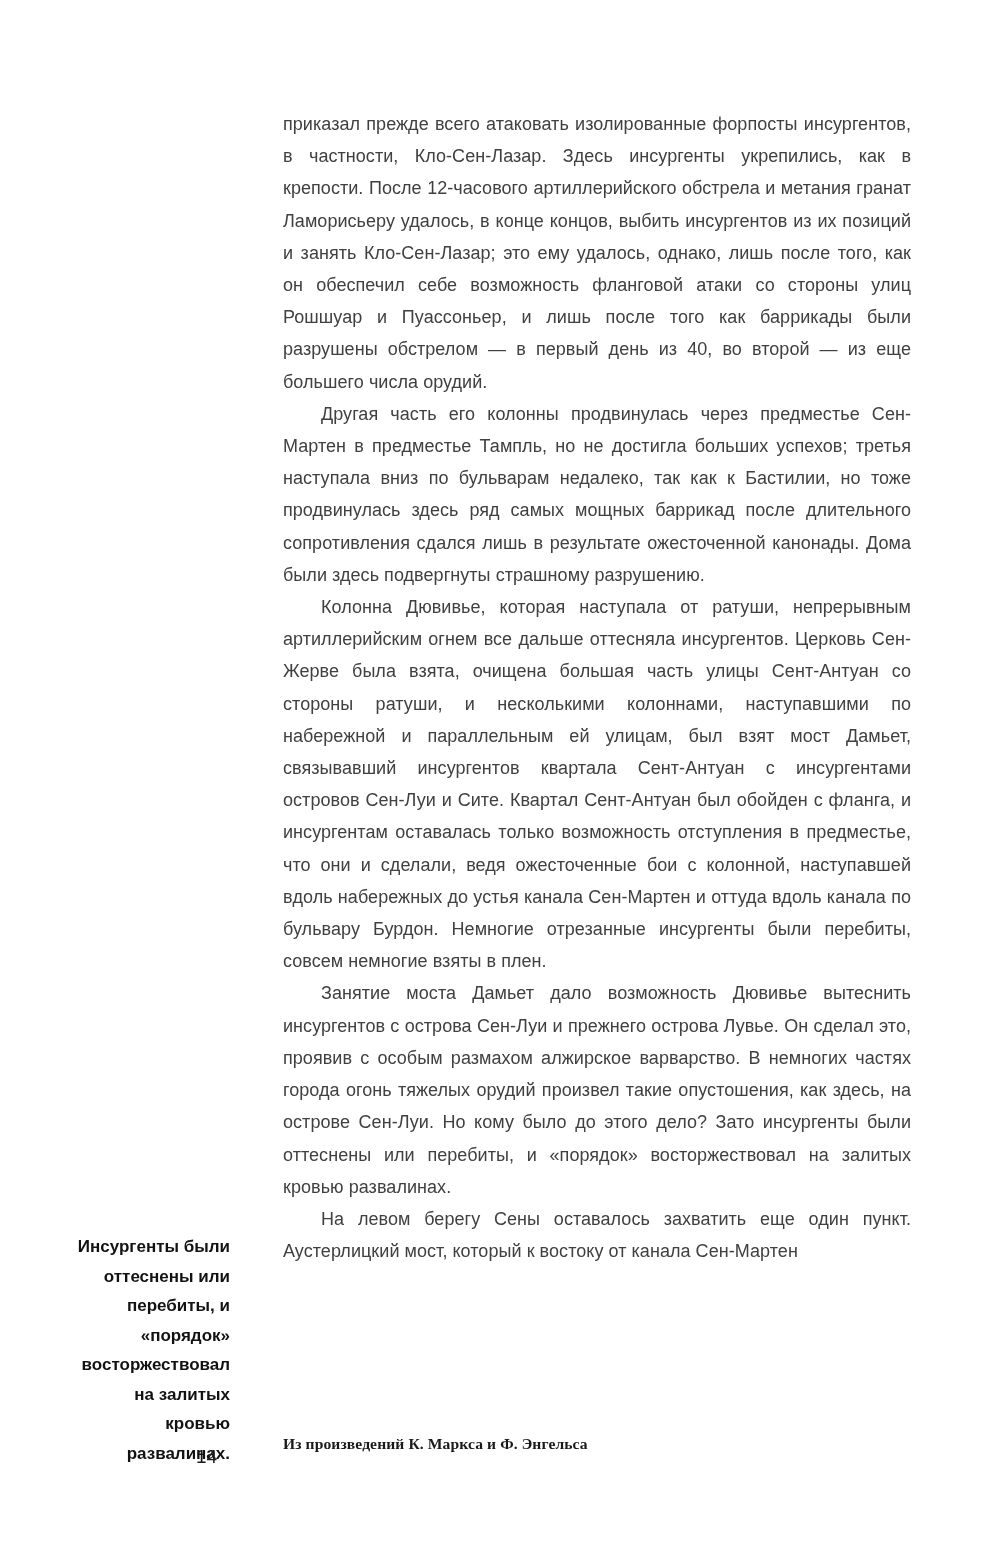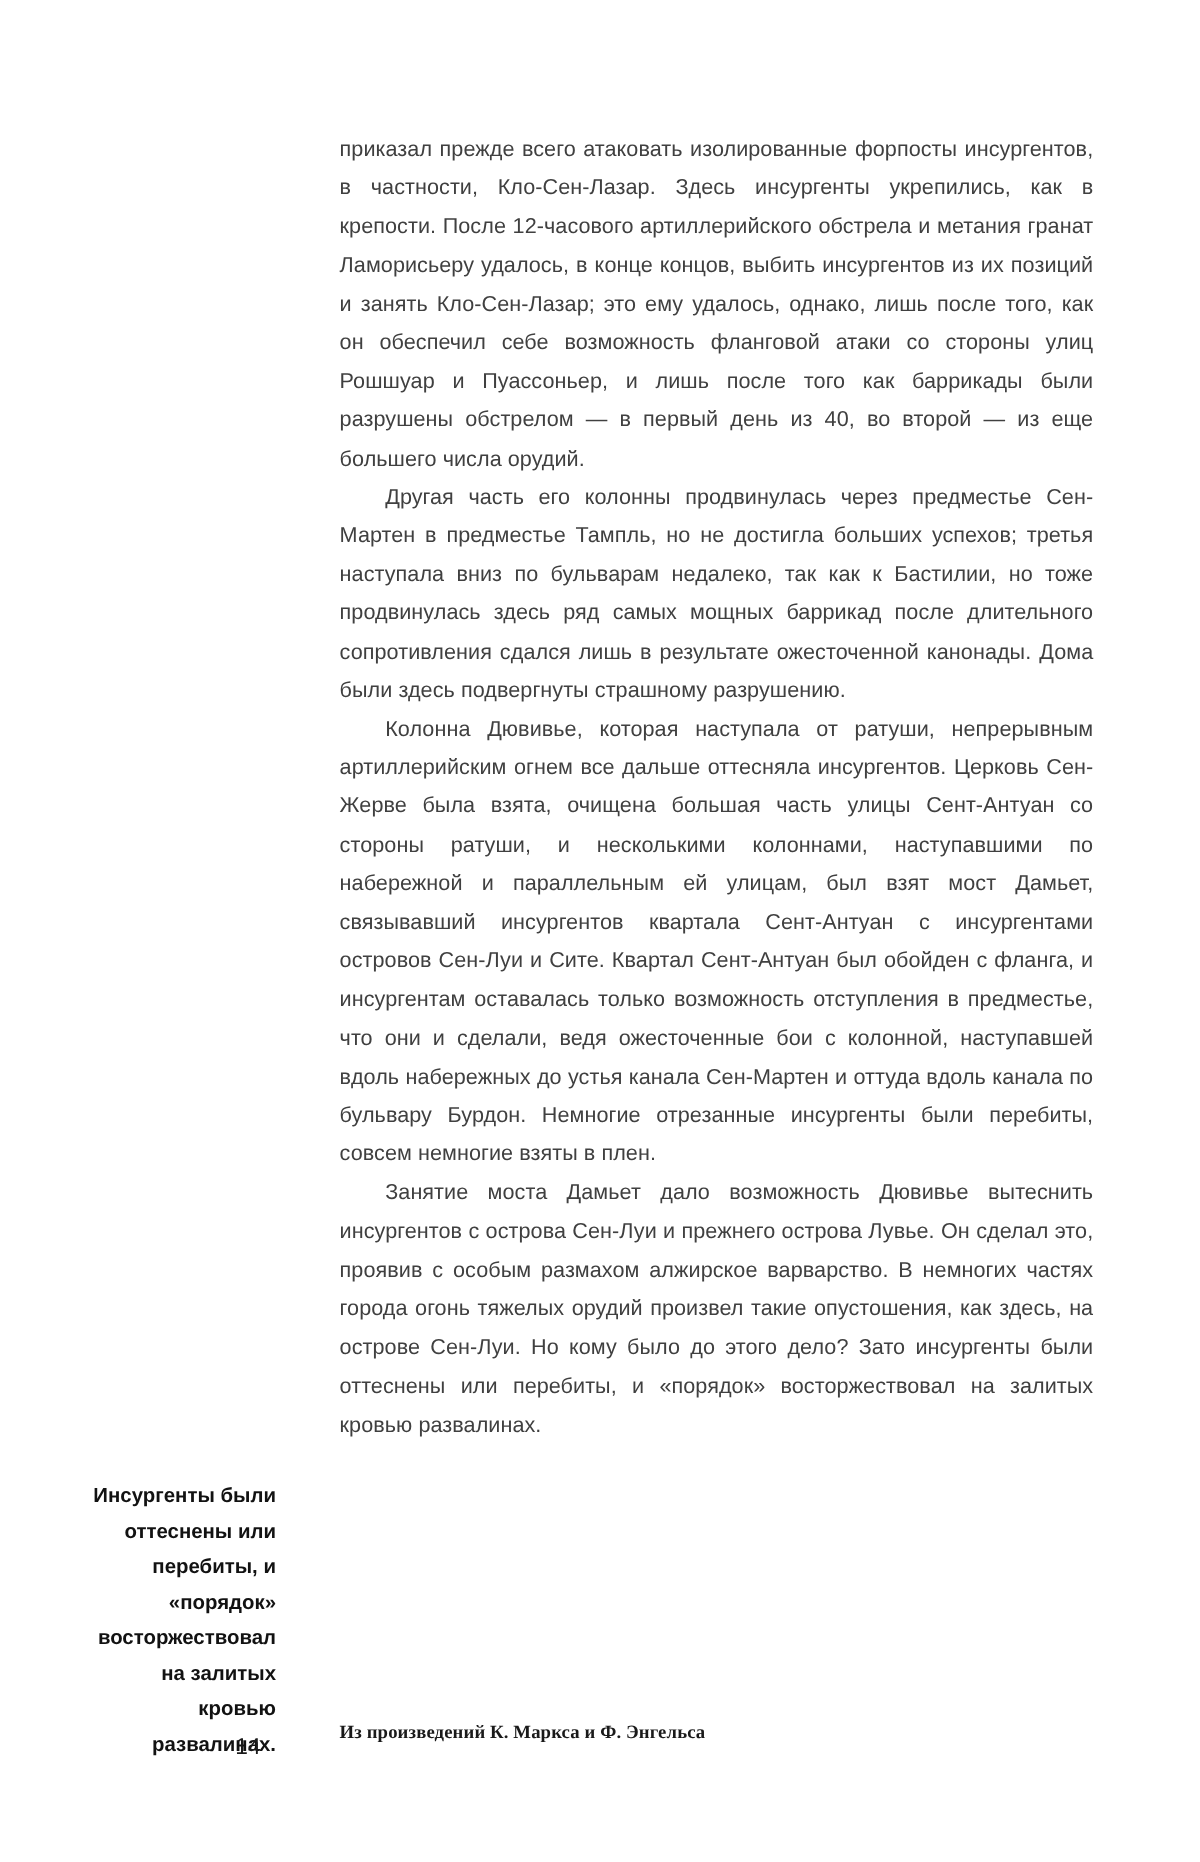--- a/index.html
+++ b/index.html
@@ -85,20 +85,21 @@
 </head>
 <body>
 
 <div class="page">
 
   <div class="text-column">
     <p class="para">приказал прежде всего атаковать изолированные форпосты инсургентов, в частности, Кло-Сен-Лазар. Здесь инсургенты укрепились, как в крепости. После 12-часового артиллерийского обстрела и метания гранат Ламорисьеру удалось, в конце концов, выбить инсургентов из их позиций и занять Кло-Сен-Лазар; это ему удалось, однако, лишь после того, как он обеспечил себе возможность фланговой атаки со стороны улиц Рошшуар и Пуассоньер, и лишь после того как баррикады были разрушены обстрелом — в первый день из 40, во второй — из еще большего числа орудий.</p>
     <p class="para indent">Другая часть его колонны продвинулась через предместье Сен-Мартен в предместье Тампль, но не достигла больших успехов; третья наступала вниз по бульварам недалеко, так как к Бастилии, но тоже продвинулась здесь ряд самых мощных баррикад после длительного сопротивления сдался лишь в результате ожесточенной канонады. Дома были здесь подвергнуты страшному разрушению.</p>
     <p class="para indent">Колонна Дювивье, которая наступала от ратуши, непрерывным артиллерийским огнем все дальше оттесняла инсургентов. Церковь Сен-Жерве была взята, очищена большая часть улицы Сент-Антуан со стороны ратуши, и несколькими колоннами, наступавшими по набережной и параллельным ей улицам, был взят мост Дамьет, связывавший инсургентов квартала Сент-Антуан с инсургентами островов Сен-Луи и Сите. Квартал Сент-Антуан был обойден с фланга, и инсургентам оставалась только возможность отступления в предместье, что они и сделали, ведя ожесточенные бои с колонной, наступавшей вдоль набережных до устья канала Сен-Мартен и оттуда вдоль канала по бульвару Бурдон. Немногие отрезанные инсургенты были перебиты, совсем немногие взяты в плен.</p>
     <p class="para indent">Занятие моста Дамьет дало возможность Дювивье вытеснить инсургентов с острова Сен-Луи и прежнего острова Лувье. Он сделал это, проявив с особым размахом алжирское варварство. В немногих частях города огонь тяжелых орудий произвел такие опустошения, как здесь, на острове Сен-Луи. Но кому было до этого дело? Зато инсургенты были оттеснены или перебиты, и «порядок» восторжествовал на залитых кровью развалинах.</p>
+    <p class="para indent">На левом берегу Сены оставалось захватить еще один пункт. Аустерлицкий мост, который к востоку от канала Сен-Мартен</p>
   </div>
 
   <div class="margin-note">Инсургенты были оттеснены или перебиты, и «порядок» восторжествовал на залитых кровью развалинах.</div>
 
   <div class="footer">
     <div class="folio">14</div>
     <div class="running-title">Из произведений К. Маркса и Ф. Энгельса</div>
   </div>
 
 </div>

